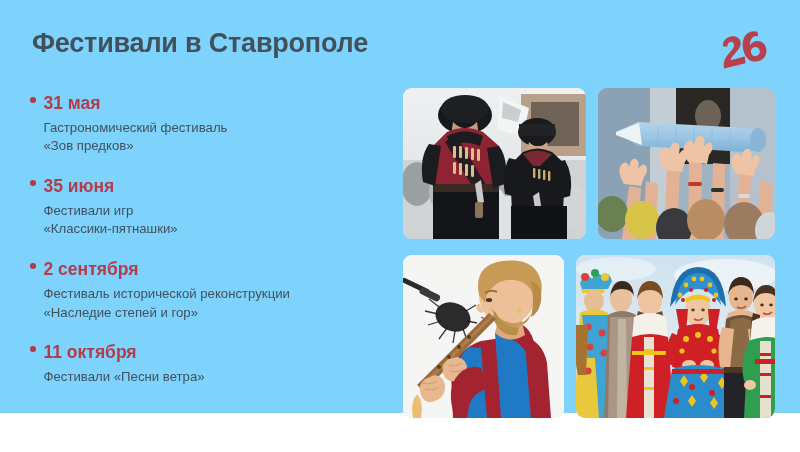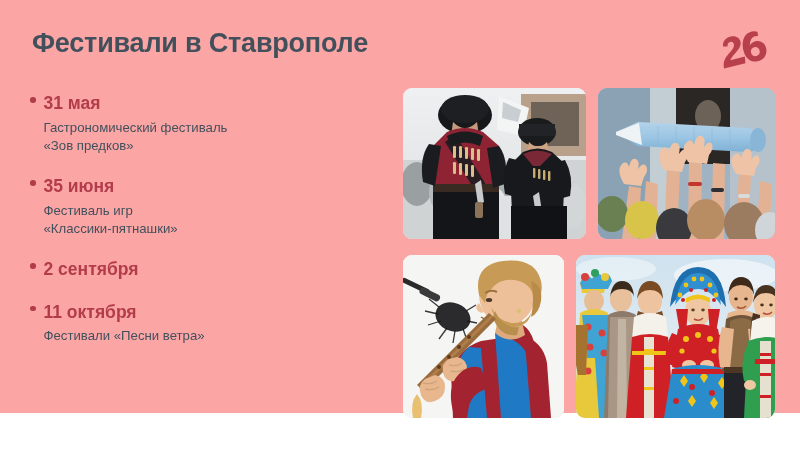--- a/index.html
+++ b/index.html
@@ -13,21 +13,21 @@
   body {
     background: #ffffff;
     font-family: "Liberation Sans", "DejaVu Sans", sans-serif;
     position: relative;
   }
 
   .slide {
     position: relative;
     width: 800px;
     height: 413px;
-    background: #fca5a5;
+    background: #7dd3fc;
   }
 
   
   .page-title {
     position: absolute;
     left: 32px;
     top: 28px;
     font-size: 27px;
     font-weight: bold;
     letter-spacing: -0.2px;
@@ -144,29 +144,31 @@
       </div>
       <div class="festival-name">Гастрономический фестиваль
 «Зов предков»</div>
     </div>
 
     <div class="festival-item">
       <div class="festival-date">
         <span class="bullet"></span>
         <span>35 июня</span>
       </div>
-      <div class="festival-name">Фестиваль игр
+      <div class="festival-name">Фестивали игр
 «Классики-пятнашки»</div>
     </div>
 
     <div class="festival-item">
       <div class="festival-date">
         <span class="bullet"></span>
         <span>2 сентября</span>
       </div>
+      <div class="festival-name">Фестиваль исторической реконструкции
+«Наследие степей и гор»</div>
     </div>
 
     <div class="festival-item">
       <div class="festival-date">
         <span class="bullet"></span>
         <span>11 октября</span>
       </div>
       <div class="festival-name">Фестивали «Песни ветра»</div>
     </div>
 

